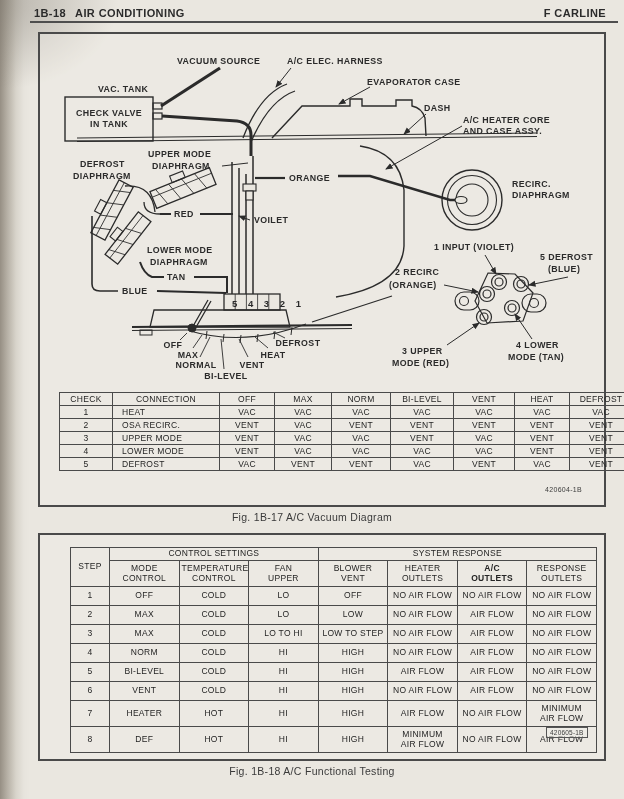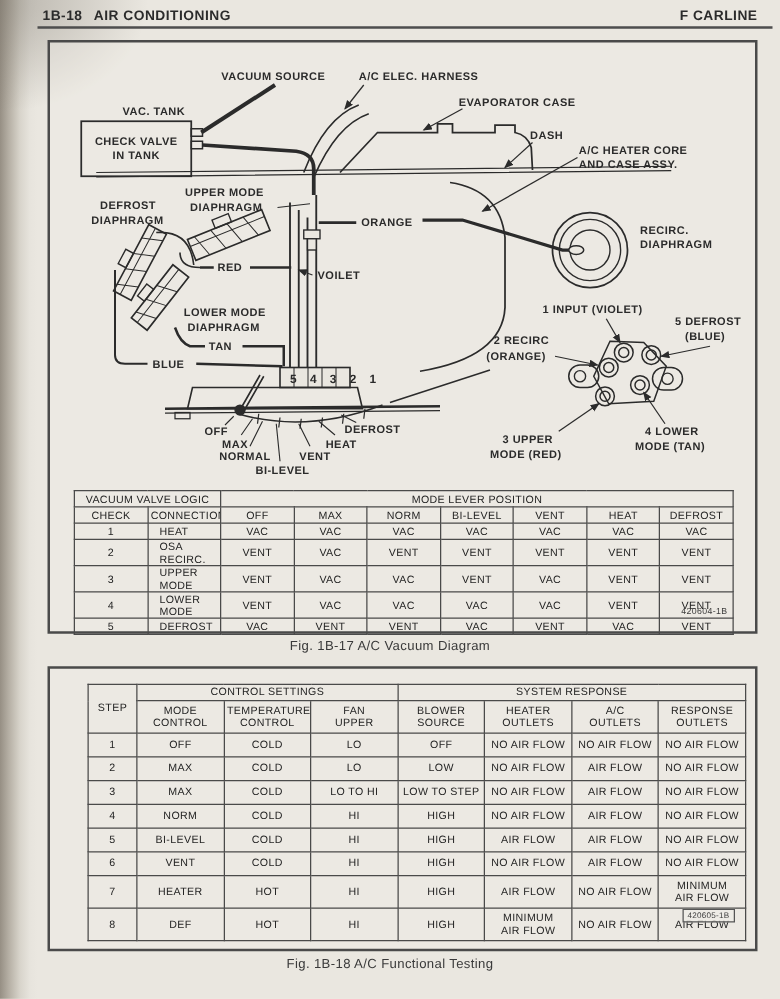--- a/index.html
+++ b/index.html
@@ -39,21 +39,21 @@
   #t1 .m4{width:56px;} #t1 .m5{width:50px;} #t1 .m6{width:58px;}
   .ref1{position:absolute;right:22px;top:452px;font-size:7px;color:#3c3c3c;letter-spacing:.3px;}
   
   #t2{position:absolute;left:30px;top:12px;width:527px;}
   #t2 td{white-space:pre-line;line-height:9.5px;}
   #t2 tr.g td{height:12px;}
   #t2 tr.h td{height:25px;}
   #t2 tr.r td{height:18px;}
   #t2 tr.rt td{height:25px;}
   #t2 .c-step{width:34px;} #t2 .c-mode{width:60px;} #t2 .c-temp{width:104px;} #t2 .c-fan{width:46px;}
-  #t2 .c-blow{width:78px;} #t2 .c-heat{width:72px;} #t2 .c-ac{width:68px;} #t2 .c-def{width:65px;}
+  #t2 .c-blow{width:78px;} #t2 .c-heat{width:72px;} #t2 .c-ac{width:68px;font-weight:bold;} #t2 .c-def{width:65px;}
   .ref2{position:absolute;left:506px;top:192px;font-size:6.5px;color:#3c3c3c;border:1px solid #555;
         padding:1px 3px;background:rgba(240,238,232,.6);letter-spacing:.2px;}
 </style>
 </head>
 <body>
 
 <div class="edge-shadow"></div>
 <div class="corner-shade"></div>
 
 <div class="hdr">
@@ -212,24 +212,20 @@
     <text class="lbl" x="355" y="241">2 RECIRC</text>
     <text class="lbl" x="349" y="254">(ORANGE)</text>
     <text class="lbl" x="362" y="320">3 UPPER</text>
     <text class="lbl" x="352" y="332">MODE (RED)</text>
     <text class="lbl" x="476" y="314">4 LOWER</text>
     <text class="lbl" x="468" y="326">MODE (TAN)</text>
   </svg>
 
   <table id="t1">
     <tbody>
-        <tr>
-      <td colspan="2" class="c-title">VACUUM VALVE LOGIC</td>
-      <td colspan="7">MODE LEVER POSITION</td>
-    </tr>
     <tr>
       <td class="c-port">CHECK</td>
       <td class="c-conn">CONNECTION</td>
       <td class="m0">OFF</td>
       <td class="m1">MAX</td>
       <td class="m2">NORM</td>
       <td class="m3">BI-LEVEL</td>
       <td class="m4">VENT</td>
       <td class="m5">HEAT</td>
       <td class="m6">DEFROST</td>
@@ -305,21 +301,21 @@
       <td colspan="4">SYSTEM RESPONSE</td>
     </tr>
     <tr class="h">
       <td class="c-mode">MODE
 CONTROL</td>
       <td class="c-temp">TEMPERATURE
 CONTROL</td>
       <td class="c-fan">FAN
 UPPER</td>
       <td class="c-blow">BLOWER
-SOURCE</td>
+VENT</td>
       <td class="c-heat">HEATER
 OUTLETS</td>
       <td class="c-ac">A/C
 OUTLETS</td>
       <td class="c-def">RESPONSE
 OUTLETS</td>
     </tr>
     <tr class="r">
       <td>1</td>
       <td>OFF</td>

